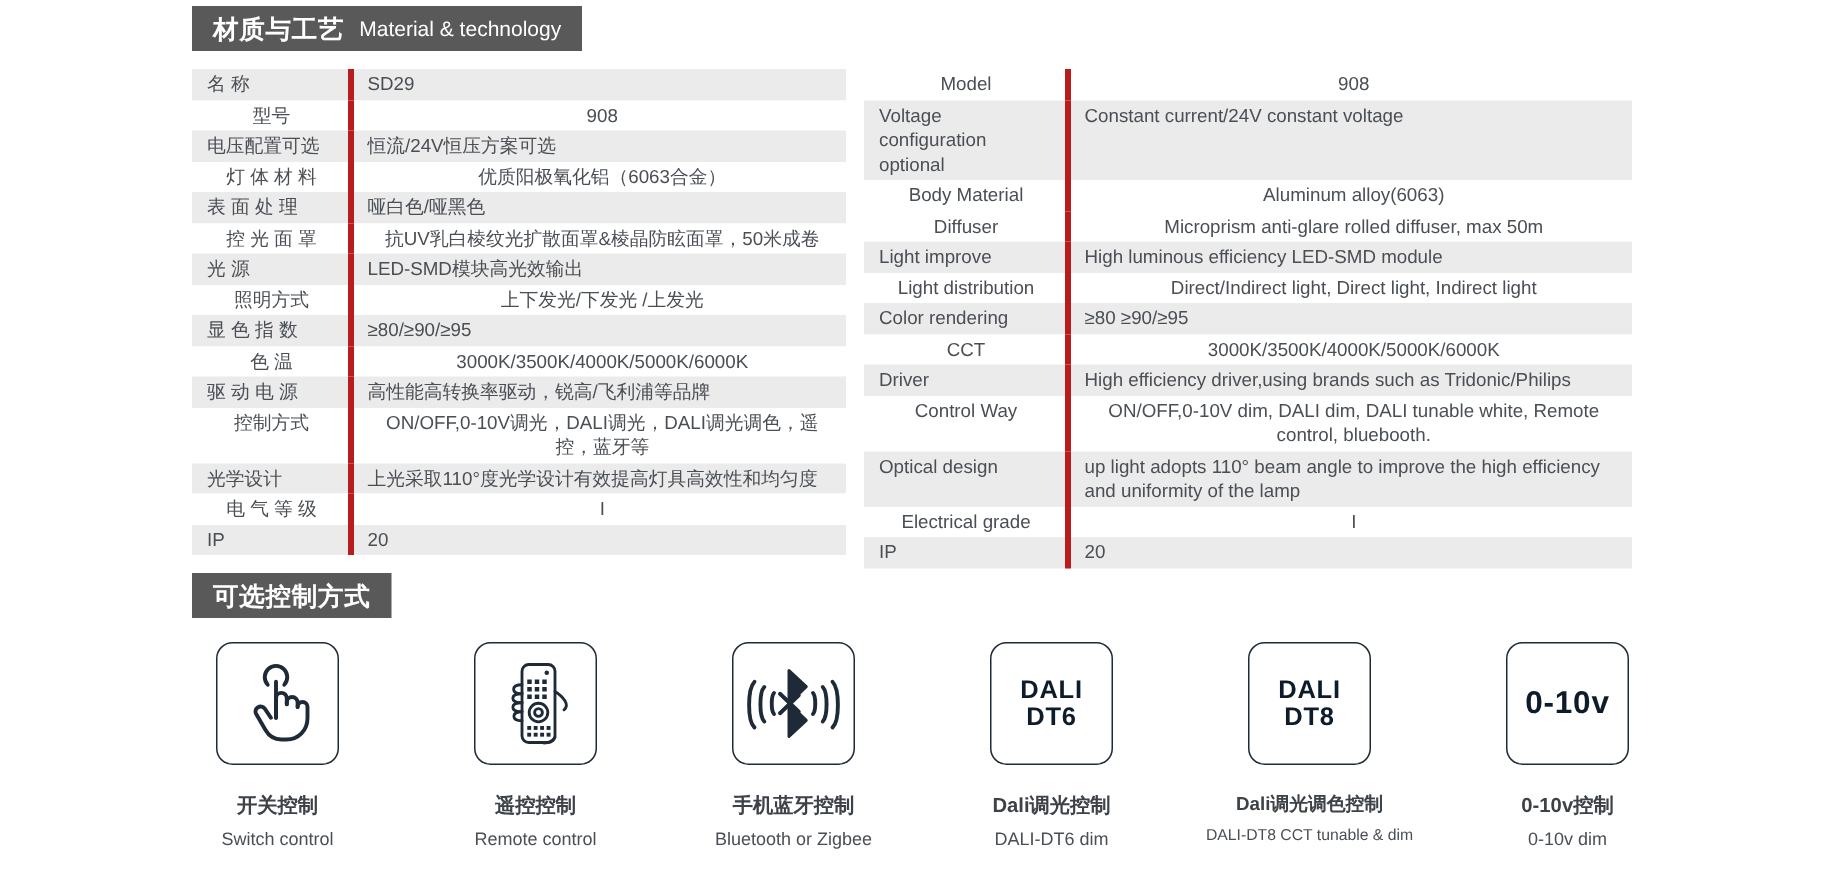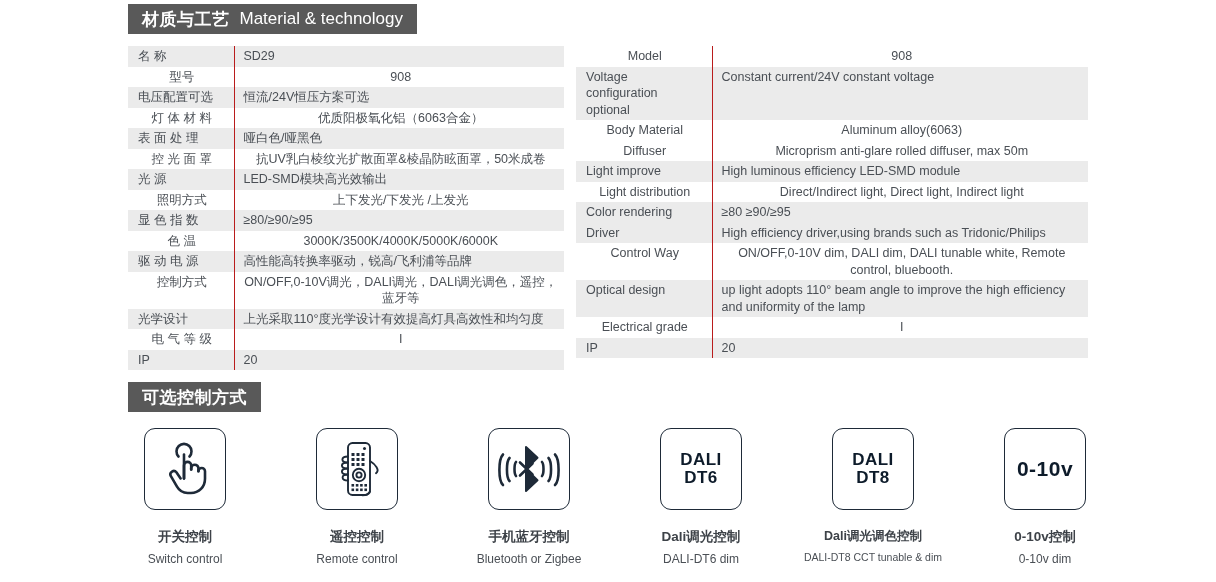--- a/index.html
+++ b/index.html
@@ -21,21 +21,21 @@
     align-items: center;
     padding: 0 14px;
     white-space: nowrap;
   }
   .section-bar .cn {
     font-size: 17px;
     font-weight: bold;
     letter-spacing: .5px;
   }
   .section-bar .en {
-    font-size: 17px;
+    font-size: 14px;
     font-weight: normal;
     margin-left: 10px;
   }
   #bar-material { left: 128px; top: 4px; height: 30px; }
   #bar-control  { left: 128px; top: 382px; height: 30px; }
 
   
   .spec-table {
     position: absolute;
     border-collapse: collapse;
@@ -46,21 +46,21 @@
   .spec-table td {
     vertical-align: top;
     padding: 2px 0 2px 0;
     color: #4a4f55;
   }
   .spec-table tr.odd td { background: #ebebeb; }
   .spec-table tr.even td { background: #ffffff; text-align: center; }
   .spec-table td.k {
     padding-left: 10px;
     padding-right: 8px;
-    border-right: 1px solid #b91c1c;
+    border-right: 4px solid #b91c1c;
   }
   .spec-table td.v { padding-left: 9px; padding-right: 6px; }
 
   
   #table-cn { left: 128px; top: 46px; width: 436px; }
   #table-cn td.k { width: 106px; }
 
   
   #table-en { left: 576px; top: 46px; width: 512px; }
   #table-en td.k { width: 136px; }
@@ -218,20 +218,24 @@
           <td class="k">Light improve</td>
           <td class="v">High luminous efficiency LED-SMD module</td>
         </tr>
         <tr class="even">
           <td class="k">Light distribution</td>
           <td class="v">Direct/Indirect light, Direct light, Indirect light</td>
         </tr>
         <tr class="odd">
           <td class="k">Color rendering</td>
           <td class="v">≥80 ≥90/≥95</td>
+        </tr>
+        <tr class="even">
+          <td class="k">CCT</td>
+          <td class="v">3000K/3500K/4000K/5000K/6000K</td>
         </tr>
         <tr class="odd">
           <td class="k">Driver</td>
           <td class="v">High efficiency driver,using brands such as Tridonic/Philips</td>
         </tr>
         <tr class="even">
           <td class="k">Control Way</td>
           <td class="v">ON/OFF,0-10V dim, DALI dim, DALI tunable white, Remote control, bluebooth.</td>
         </tr>
         <tr class="odd">

